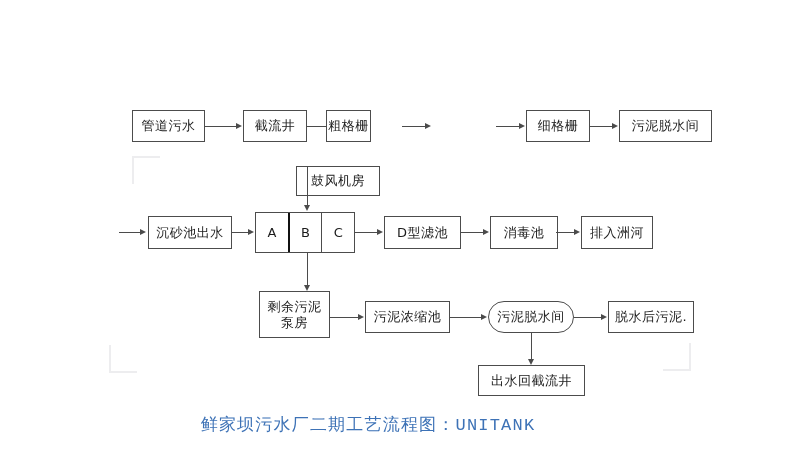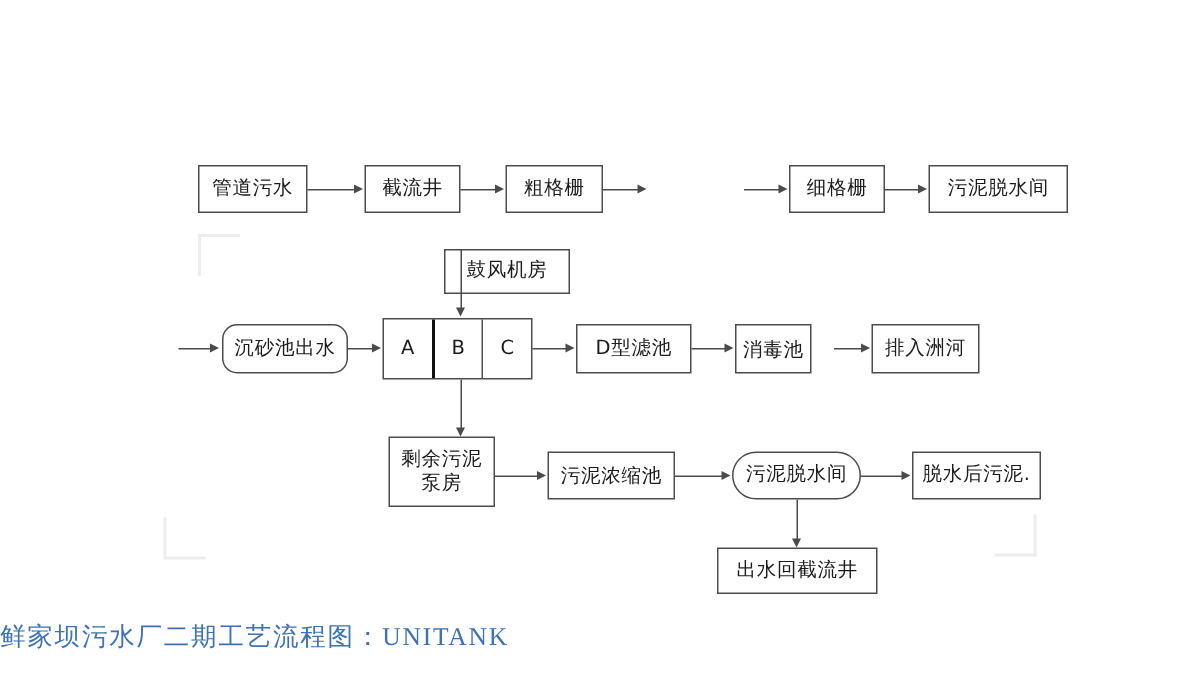--- a/index.html
+++ b/index.html
@@ -93,82 +93,83 @@
     border-left: 3.6px solid transparent;
     border-right: 3.6px solid transparent;
     border-top: 6px solid #4b4b4b;
   }
 
   
   .caption {
     position: absolute;
     left: 0;
     width: 736px;
+    text-align: center;
     color: #3d72b6;
     font-size: 17px;
     letter-spacing: 1.2px;
-    font-family: Liberation Serif, serif;
+    font-family: Liberation Mono, monospace;
     font-weight: 500;
   }
 </style>
 </head>
 <body>
 
 <div id="canvas">
 
   <div class="corner-mark corner-bl" style="left:109px; top:345px;"></div>
   <div class="corner-mark corner-br" style="left:663px; top:343px;"></div>
   <div class="corner-mark corner-tl" style="left:132px; top:156px;"></div>
 
   <div class="node" style="left:132px; top:110px; width:73px; height:32px;">管道污水</div>
   <div class="hline" style="left:205px; top:126px; width:33px;"></div>
   <div class="arrow-r" style="left:236px; top:122.5px;"></div>
 
   <div class="node" style="left:243px; top:110px; width:64px; height:32px;">截流井</div>
   <div class="hline" style="left:307px; top:126px; width:25px;"></div>
   <div class="arrow-r" style="left:330px; top:122.5px;"></div>
 
-  <div class="node" style="left:337px; top:110px; width:65px; height:32px;">粗格栅</div>
+  <div class="node" style="left:326px; top:110px; width:45px; height:32px;">粗格栅</div>
   <div class="hline" style="left:402px; top:126px; width:25px;"></div>
   <div class="arrow-r" style="left:425px; top:122.5px;"></div>
 
   <div class="hline" style="left:496px; top:126px; width:25px;"></div>
   <div class="arrow-r" style="left:519px; top:122.5px;"></div>
 
   <div class="node" style="left:526px; top:110px; width:64px; height:32px;">细格栅</div>
   <div class="hline" style="left:590px; top:126px; width:24px;"></div>
   <div class="arrow-r" style="left:612px; top:122.5px;"></div>
 
   <div class="node" style="left:619px; top:110px; width:93px; height:32px;">污泥脱水间</div>
 
   <div class="node" style="left:296px; top:166px; width:84px; height:30px;">鼓风机房</div>
   <div class="vline" style="left:307px; top:166px; height:40px;"></div>
   <div class="arrow-d" style="left:303.5px; top:205px;"></div>
 
   <div class="hline" style="left:119px; top:232px; width:23px;"></div>
   <div class="arrow-r" style="left:140px; top:228.5px;"></div>
 
-  <div class="node" style="left:148px; top:216px; width:84px; height:33px;border-radius:10px;">沉砂池出水</div>
+  <div class="node" style="left:148px; top:216px; width:84px; height:33px;">沉砂池出水</div>
   <div class="hline" style="left:232px; top:232px; width:18px;"></div>
   <div class="arrow-r" style="left:248px; top:228.5px;"></div>
 
   <div class="tank" style="left:255px; top:212px; width:100px; height:41px;">
     <div class="tank-cell">A</div>
     <div class="tank-cell div-thick">B</div>
     <div class="tank-cell div-thin">C</div>
   </div>
 
   <div class="hline" style="left:355px; top:232px; width:24px;"></div>
   <div class="arrow-r" style="left:377px; top:228.5px;"></div>
 
   <div class="node" style="left:384px; top:216px; width:77px; height:33px;">D型滤池</div>
   <div class="hline" style="left:461px; top:232px; width:24px;"></div>
   <div class="arrow-r" style="left:483px; top:228.5px;"></div>
 
-  <div class="node" style="left:490px; top:216px; width:51px; height:33px;font-family:Liberation Serif, serif;">消毒池</div>
+  <div class="node" style="left:490px; top:216px; width:68px; height:33px;">消毒池</div>
   <div class="hline" style="left:556px; top:232px; width:20px;"></div>
   <div class="arrow-r" style="left:574px; top:228.5px;"></div>
 
   <div class="node" style="left:581px; top:216px; width:72px; height:33px;">排入洲河</div>
 
   <div class="vline" style="left:307px; top:253px; height:34px;"></div>
   <div class="arrow-d" style="left:303.5px; top:285px;"></div>
 
   <div class="node" style="left:259px; top:291px; width:71px; height:47px;">剩余污泥
 泵房</div>

